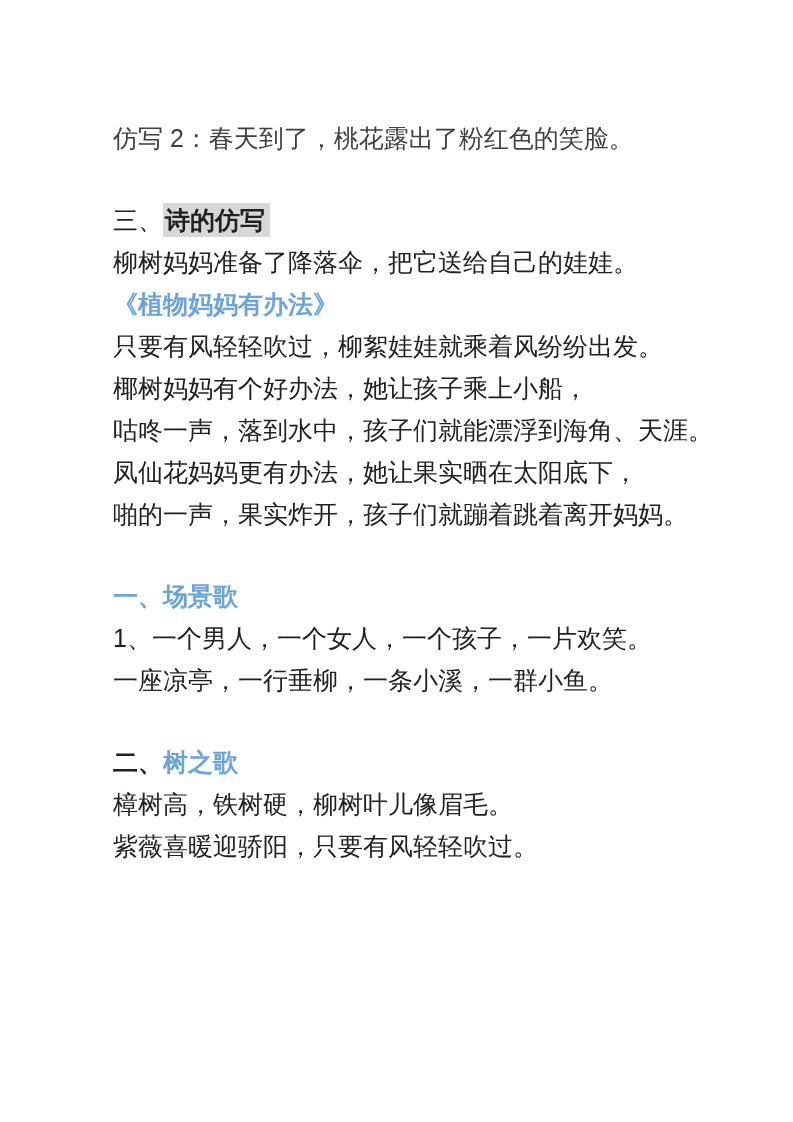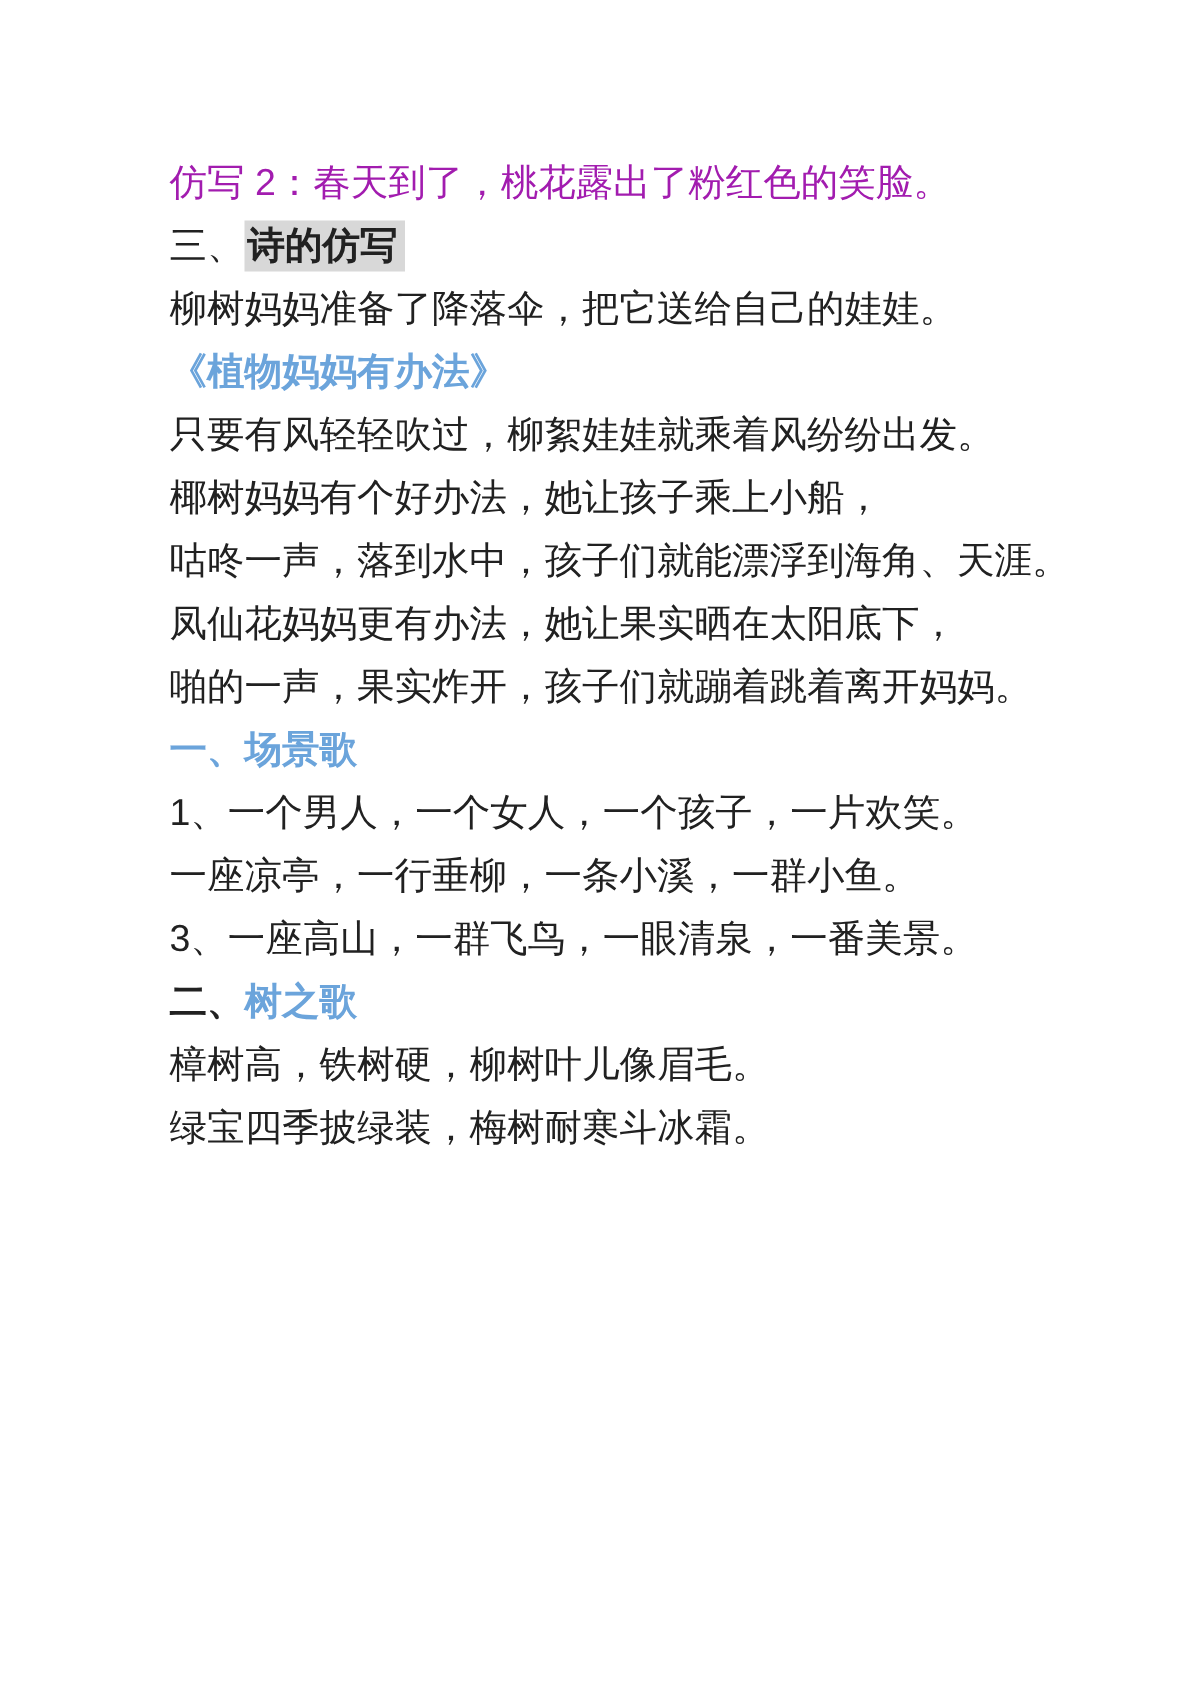--- a/index.html
+++ b/index.html
@@ -14,28 +14,28 @@
     background: #ffffff;
     box-sizing: border-box;
     padding: 101px 55px 0 113px;
     font-family: "Liberation Sans", sans-serif;
     font-size: 25px;
     line-height: 42px;
     color: #212121;
     overflow: hidden;
   }
   .line { white-space: nowrap; }
-  .red  { color: #a21caf; }
+  .red  { color: #404040; margin-top: 16px; }
   .blue { color: #6ba4db; }
   .bold { font-weight: bold; }
   .highlight {
     background: #d8d8d8;
     padding: 3px 5px 3px 2px;
   }
-  .gap2 { }  
+  .gap2 { margin-top: 40px; }  
 </style>
 </head>
 <body>
 
 <div class="page">
 
   <div class="line red">仿写 2：春天到了，桃花露出了粉红色的笑脸。</div>
 
   <div class="line gap2">
     <span>三、</span><span class="bold highlight">诗的仿写</span>
@@ -47,23 +47,22 @@
   <div class="line">只要有风轻轻吹过，柳絮娃娃就乘着风纷纷出发。</div>
   <div class="line">椰树妈妈有个好办法，她让孩子乘上小船，</div>
   <div class="line">咕咚一声，落到水中，孩子们就能漂浮到海角、天涯。</div>
   <div class="line">凤仙花妈妈更有办法，她让果实晒在太阳底下，</div>
   <div class="line">啪的一声，果实炸开，孩子们就蹦着跳着离开妈妈。</div>
 
   <div class="line blue bold gap2">一、场景歌</div>
 
   <div class="line">1、一个男人，一个女人，一个孩子，一片欢笑。</div>
   <div class="line">一座凉亭，一行垂柳，一条小溪，一群小鱼。</div>
-  <div class="line">3、一座高山，一群飞鸟，一眼清泉，一番美景。</div>
 
 
   <div class="line gap2">
     <span class="bold">二、</span><span class="blue bold">树之歌</span>
   </div>
 
   <div class="line">樟树高，铁树硬，柳树叶儿像眉毛。</div>
-  <div class="line">绿宝四季披绿装，梅树耐寒斗冰霜。</div>
+  <div class="line">紫薇喜暖迎骄阳，只要有风轻轻吹过。</div>
 
 </div>
 
 </body></html>

